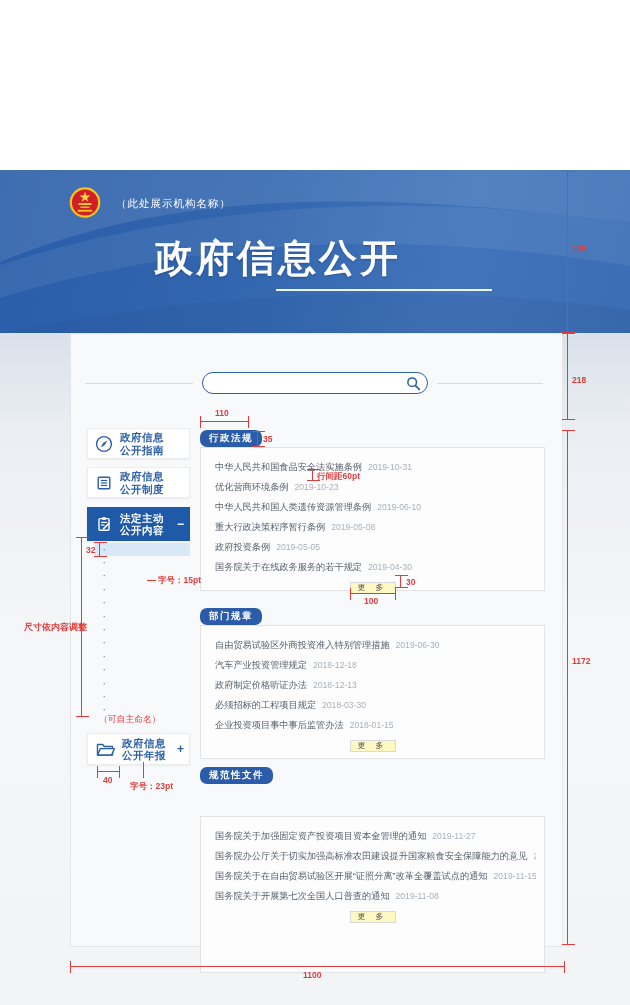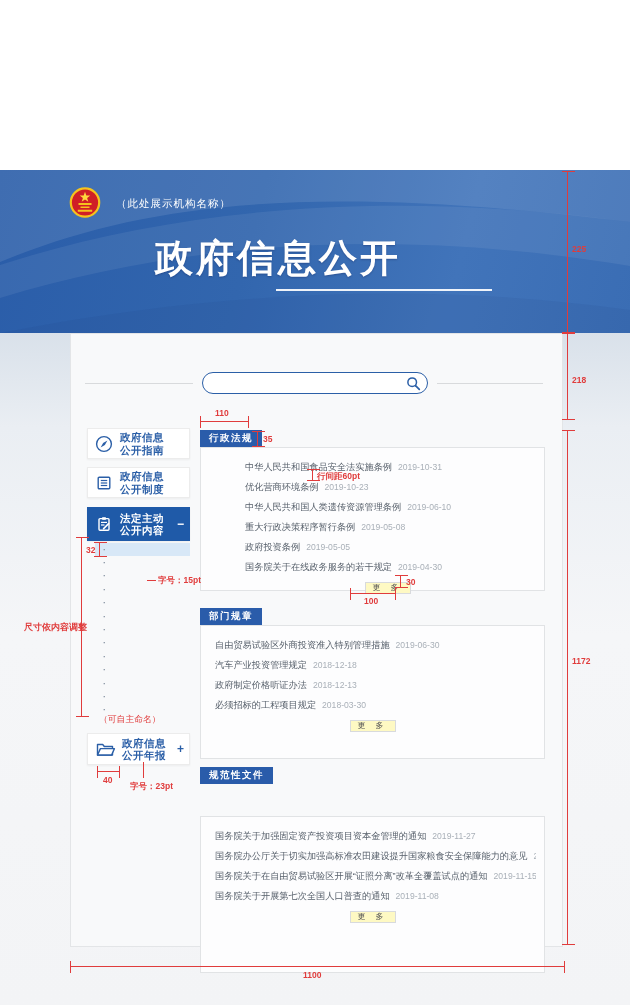--- a/index.html
+++ b/index.html
@@ -37,21 +37,21 @@
           font-size:12px;font-weight:bold;color:#2b5fa7;cursor:pointer;}
   .side-item.active .toggle{color:#fff;}
   .submenu{position:absolute;left:95px;top:543px;width:95px;margin:0;padding:0;list-style:none;}
   .submenu li{height:13.4px;display:flex;align-items:center;font-size:9.2px;color:#44505c;
               padding-left:8px;cursor:pointer;}
   .submenu li::before{content:"·";color:#8a97a5;margin-right:5px;font-weight:bold;}
   .submenu li:first-child{background:#d8e8f7;color:#1d59a7;font-weight:bold;}
   .submenu-note{position:absolute;left:99px;top:714px;font-size:8.8px;color:#e03c3c;}
   
   .tab{position:absolute;height:17px;background:#2a5caa;color:#fff;font-size:9.5px;font-weight:bold;
-       display:flex;align-items:center;justify-content:center;padding:0 9px;letter-spacing:1.5px;}
+       display:flex;align-items:center;justify-content:center;padding:0 9px;letter-spacing:1.5px;border-radius:7px;}
   .panel{position:absolute;left:200px;width:345px;box-sizing:border-box;
          background:#fdfdfe;border:1px solid #e1e3e5;}
   .doc-list{margin:0;padding:9px 8px 0 14px;list-style:none;}
   .doc-row{height:20px;display:flex;align-items:center;gap:6px;white-space:nowrap;overflow:hidden;}
   .doc-title{font-size:9.2px;color:#57606b;cursor:pointer;}
   .doc-date{font-size:8.6px;color:#a9b0b8;}
   .more-btn{display:block;margin:5px auto 0;width:46px;height:12px;background:#fef9c3;
             border:1px solid #d8dadd;font-size:8px;color:#555;letter-spacing:4px;line-height:10px;
             text-align:center;padding:0;cursor:pointer;font-family:inherit;}
   
@@ -162,21 +162,21 @@
       <path d="M3.5,16 L6.4,9.6 H20.4 L17.6,16 Z" fill="#fff" stroke="#2b5fa7" stroke-width="1.4" stroke-linejoin="round"></path>
     </svg>
     <div class="s-label">
       <div>政府信息</div>
         <div>公开年报</div>
     </div>
     <span class="toggle">+</span>
   </div>
 
   <div class="tab" style="left:200px;top:430px;">行政法规</div>
-  <div class="panel" style="top:447px;height:144px;padding-left:30px;">
+  <div class="panel" style="top:447px;height:144px;">
     <ul class="doc-list">
         <li class="doc-row">
         <span class="doc-title">中华人民共和国食品安全法实施条例</span>
         <span class="doc-date">2019-10-31</span>
       </li>
         <li class="doc-row">
         <span class="doc-title">优化营商环境条例</span>
         <span class="doc-date">2019-10-23</span>
       </li>
         <li class="doc-row">
@@ -211,20 +211,24 @@
         <span class="doc-date">2018-12-18</span>
       </li>
         <li class="doc-row">
         <span class="doc-title">政府制定价格听证办法</span>
         <span class="doc-date">2018-12-13</span>
       </li>
         <li class="doc-row">
         <span class="doc-title">必须招标的工程项目规定</span>
         <span class="doc-date">2018-03-30</span>
       </li>
+        <li class="doc-row">
+        <span class="doc-title">企业投资项目事中事后监管办法</span>
+        <span class="doc-date">2018-01-15</span>
+      </li>
       </ul>
     <button class="more-btn">更 多</button>
   </div>
 
   <div class="tab" style="left:200px;top:767px;">规范性文件</div>
   <div class="panel" style="top:816px;height:157px;">
     <ul class="doc-list">
         <li class="doc-row">
         <span class="doc-title">国务院关于加强固定资产投资项目资本金管理的通知</span>
         <span class="doc-date">2019-11-27</span>

